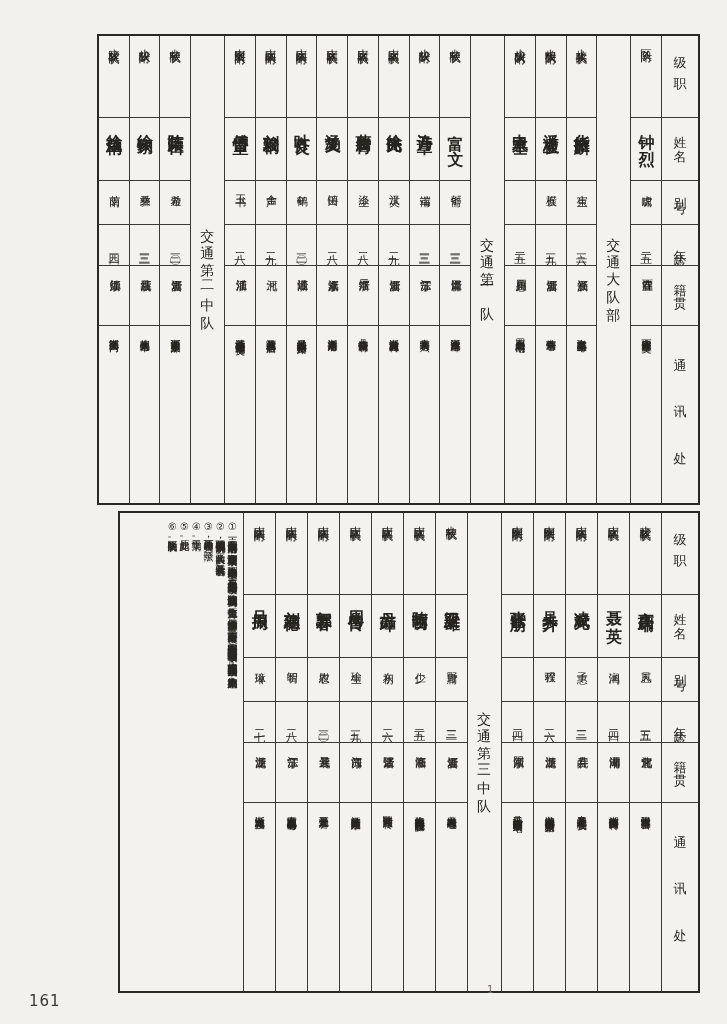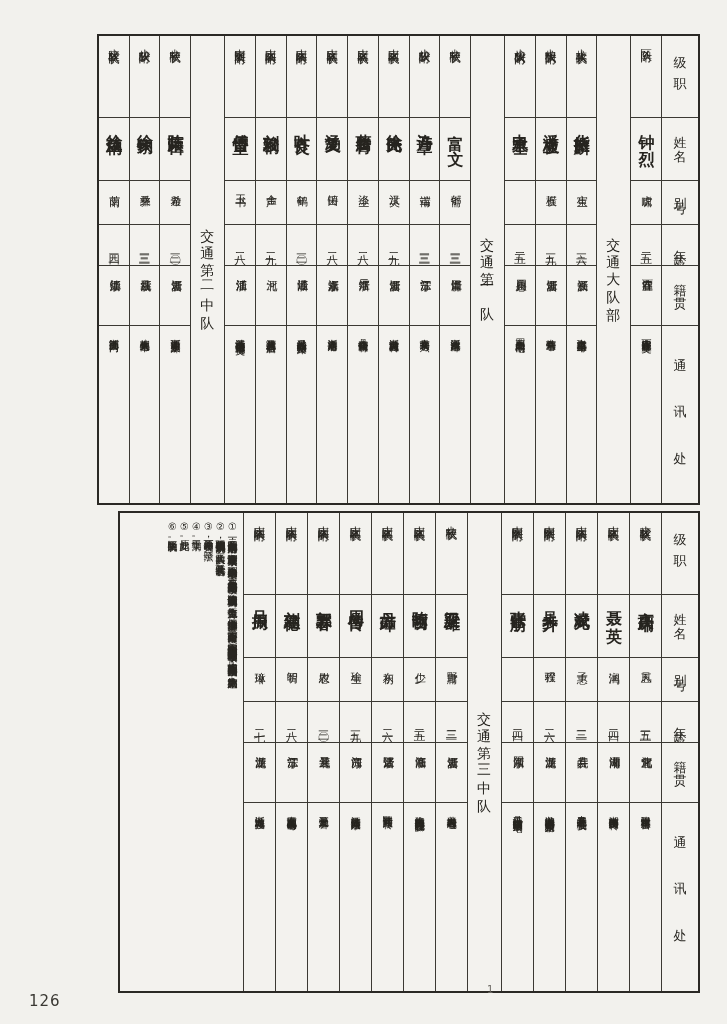--- a/index.html
+++ b/index.html
@@ -652,14 +652,14 @@
     <div class="col note">
       <div class="note-text">①一九二七年四月国民政府定都南京后，在宁筹设黄埔军校南京本校，校名初为中央军事政治学校，一九二八年三月六日正式成立后定名为中央陆军军官学校，决定以设在广州的黄埔本校为预科，专施入伍生教育，入伍期满移宁进行升学肄业，后由于蒋介石下野而未实行，因中央陆军军官学校开学时正值国民革命军军官学校第六期学生（即黄埔本校学生）在校学习，故南京本校此期称为中央陆军军官学校第六期，亦称为第六期第一总队。
 ②本期教职员级职系从照片说明所录，步兵前三大队、骑兵队无官长名录。
 ③原表有两个关仲元，照录。
 ④疑为于字。
 ⑤原文如此。
 ⑥疑为中尉区队长。</div>
     </div>
   </div>
 
-<div class="page-number">126</div>
+<div class="page-number">161</div>
 <div class="stray-mark">1</div>
 
 </body></html>

